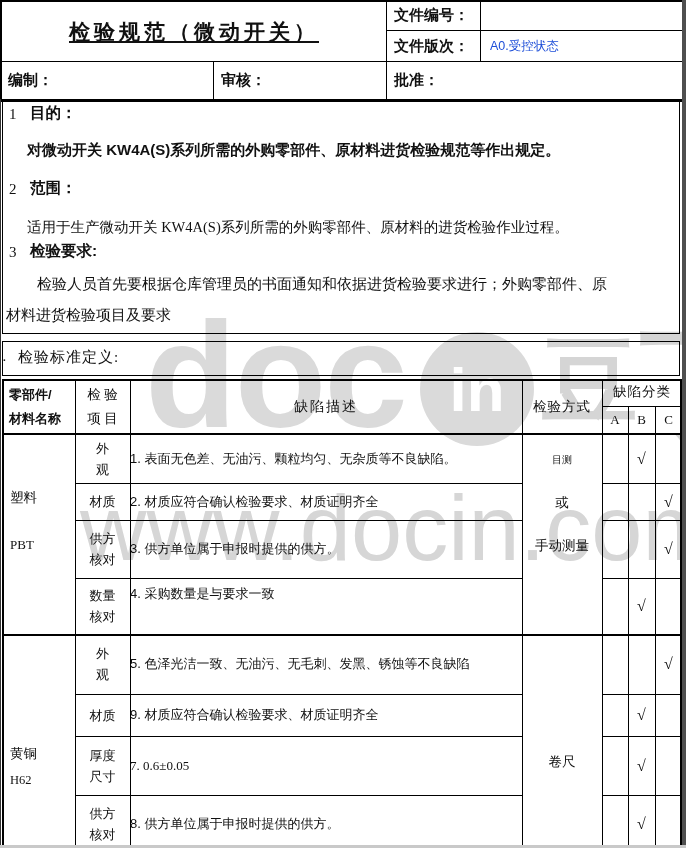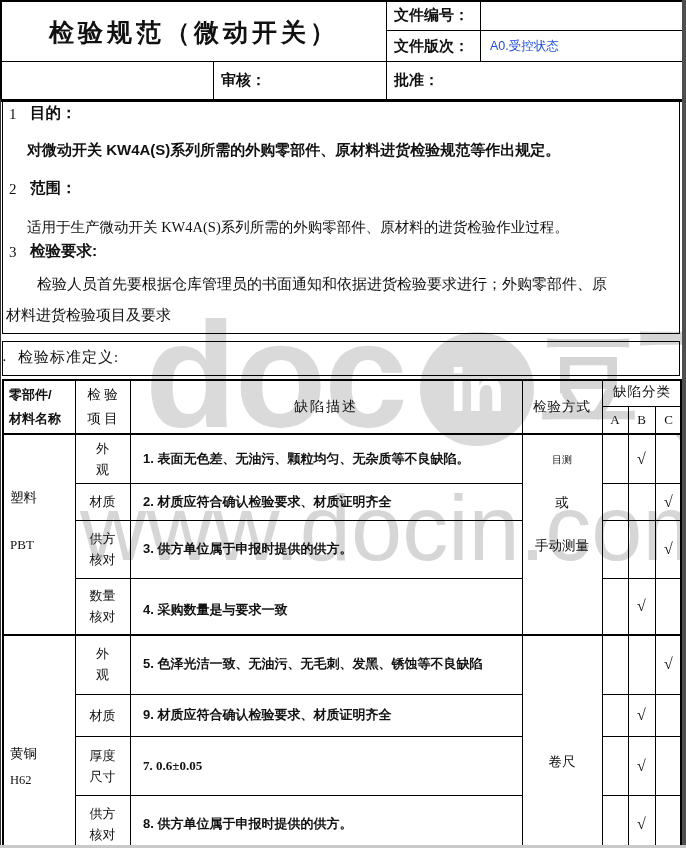--- a/index.html
+++ b/index.html
@@ -16,21 +16,21 @@
   .serif{font-family:"Liberation Serif",serif;}
   .sans{font-family:"Liberation Sans",sans-serif;}
   .b{font-weight:bold;}
   
   .wm-word{font-family:"Liberation Sans",sans-serif;font-weight:bold;font-size:150px;line-height:1;color:#dadada;letter-spacing:-2px;}
   .wm-circle{width:114px;height:114px;border-radius:50%;background:#dadada;display:flex;align-items:center;justify-content:center;}
   .wm-in{color:#ffffff;font-weight:bold;font-size:62px;font-family:"Liberation Sans",sans-serif;}
   .wm-cjk{font-family:"Liberation Serif",serif;font-size:96px;line-height:1;color:#d5d5d5;font-weight:bold;}
   .wm-url{font-family:"Liberation Sans",sans-serif;font-size:92px;line-height:1;color:#d6d6d6;white-space:nowrap;}
   .chk{font-family:"Liberation Serif",serif;font-size:16px;}
-  .desc{padding-left:13px;font-size:13px;font-weight:bold;}
+  .desc{font-size:13px;}
   .item{font-size:13px;line-height:21px;text-align:center;}
 </style>
 </head>
 <body>
 
 <div class="page">
 
   <div class="wm wm-word" style="left:145px;top:300px;">doc</div>
   <div class="wm wm-circle" style="left:420px;top:332px;">
     <span class="wm-in">in</span>
@@ -84,25 +84,26 @@
     <div class="ln" style="left:602px;top:379px;width:1px;height:469px;"></div>
     <div class="ln" style="left:628px;top:406px;width:1px;height:442px;"></div>
     <div class="ln" style="left:655px;top:406px;width:1px;height:442px;"></div>
     <div class="ln" style="left:680px;top:379px;width:2px;height:469px;"></div>
 
     <div class="ln" style="left:682px;top:0;width:4px;height:848px;background:#4f4f4f;"></div>
     <div class="ln" style="left:0;top:99px;width:1px;height:749px;background:#333;"></div>
     <div class="ln" style="left:0;top:845px;width:686px;height:3px;background:#c9c9c9;"></div>
   </div>
 
-  <div class="cell ctr b sans" style="left:10px;top:6px;width:368px;height:52px;font-size:25px;letter-spacing:4px;">检验规范（微动开关）</div>
+  <div class="cell ctr b sans" style="left:10px;top:6px;width:368px;height:52px;font-size:21px;letter-spacing:4px;text-decoration:underline;">检验规范（微动开关）</div>
   <div class="cell b sans" style="left:394px;top:0;width:86px;height:30px;font-size:15px;">文件编号：</div>
   <div class="cell sans" style="left:486px;top:0;width:192px;height:30px;font-size:13px;"></div>
   <div class="cell b sans" style="left:394px;top:31px;width:86px;height:30px;font-size:15px;">文件版次：</div>
   <div class="cell sans" style="left:490px;top:31px;width:188px;height:30px;font-size:12.5px;color:#1d4ed8;">A0.受控状态</div>
+  <div class="cell b sans" style="left:8px;top:62px;width:200px;height:36px;font-size:15px;">编制：</div>
   <div class="cell b sans" style="left:221px;top:62px;width:160px;height:36px;font-size:15px;">审核：</div>
   <div class="cell b sans" style="left:394px;top:62px;width:200px;height:36px;font-size:15px;">批准：</div>
 
   <div class="cell serif" style="left:9px;top:104px;width:16px;height:20px;font-size:15px;">1</div>
   <div class="cell b sans" style="left:30px;top:103px;width:140px;height:20px;font-size:15.5px;">目的：</div>
   <div class="cell sans" style="left:27px;top:139px;width:645px;height:22px;font-size:15px;font-weight:bold;">对微动开关 KW4A(S)系列所需的外购零部件、原材料进货检验规范等作出规定。</div>
 
   <div class="cell serif" style="left:9px;top:179px;width:16px;height:20px;font-size:15px;">2</div>
   <div class="cell b sans" style="left:30px;top:178px;width:140px;height:20px;font-size:15.5px;">范围：</div>
   <div class="cell serif" style="left:27px;top:216px;width:645px;height:22px;font-size:14.5px;">适用于生产微动开关 KW4A(S)系列所需的外购零部件、原材料的进货检验作业过程。</div>
@@ -161,21 +162,21 @@
   </div>
   <div class="cell desc sans" style="left:130px;top:520px;width:392px;height:58px;box-sizing:border-box;">3. 供方单位属于申报时提供的供方。</div>
   <div class="cell ctr chk" style="left:602px;top:520px;width:26px;height:58px;"></div>
   <div class="cell ctr chk" style="left:628px;top:520px;width:27px;height:58px;"></div>
   <div class="cell ctr chk" style="left:655px;top:520px;width:27px;height:58px;">√</div>
 
   <div class="cell col item sans" style="left:75px;top:578px;width:55px;height:56px;">
     <span>数量</span>
       <span>核对</span>
   </div>
-  <div class="cell desc sans" style="left:130px;top:578px;width:392px;height:63px;box-sizing:border-box;">4. 采购数量是与要求一致</div>
+  <div class="cell desc sans" style="left:130px;top:562px;width:392px;height:63px;box-sizing:border-box;">4. 采购数量是与要求一致</div>
   <div class="cell ctr chk" style="left:602px;top:578px;width:26px;height:56px;"></div>
   <div class="cell ctr chk" style="left:628px;top:578px;width:27px;height:56px;">√</div>
   <div class="cell ctr chk" style="left:655px;top:578px;width:27px;height:56px;"></div>
 
   <div class="cell sans" style="left:10px;top:745px;width:62px;height:18px;font-size:13.5px;">黄铜</div>
   <div class="cell serif" style="left:10px;top:772px;width:62px;height:16px;font-size:12.5px;">H62</div>
   <div class="cell ctr sans" style="left:522px;top:752px;width:80px;height:20px;font-size:13.5px;">卷尺</div>
 
   <div class="cell col item sans" style="left:75px;top:634px;width:55px;height:60px;">
     <span>外</span>

